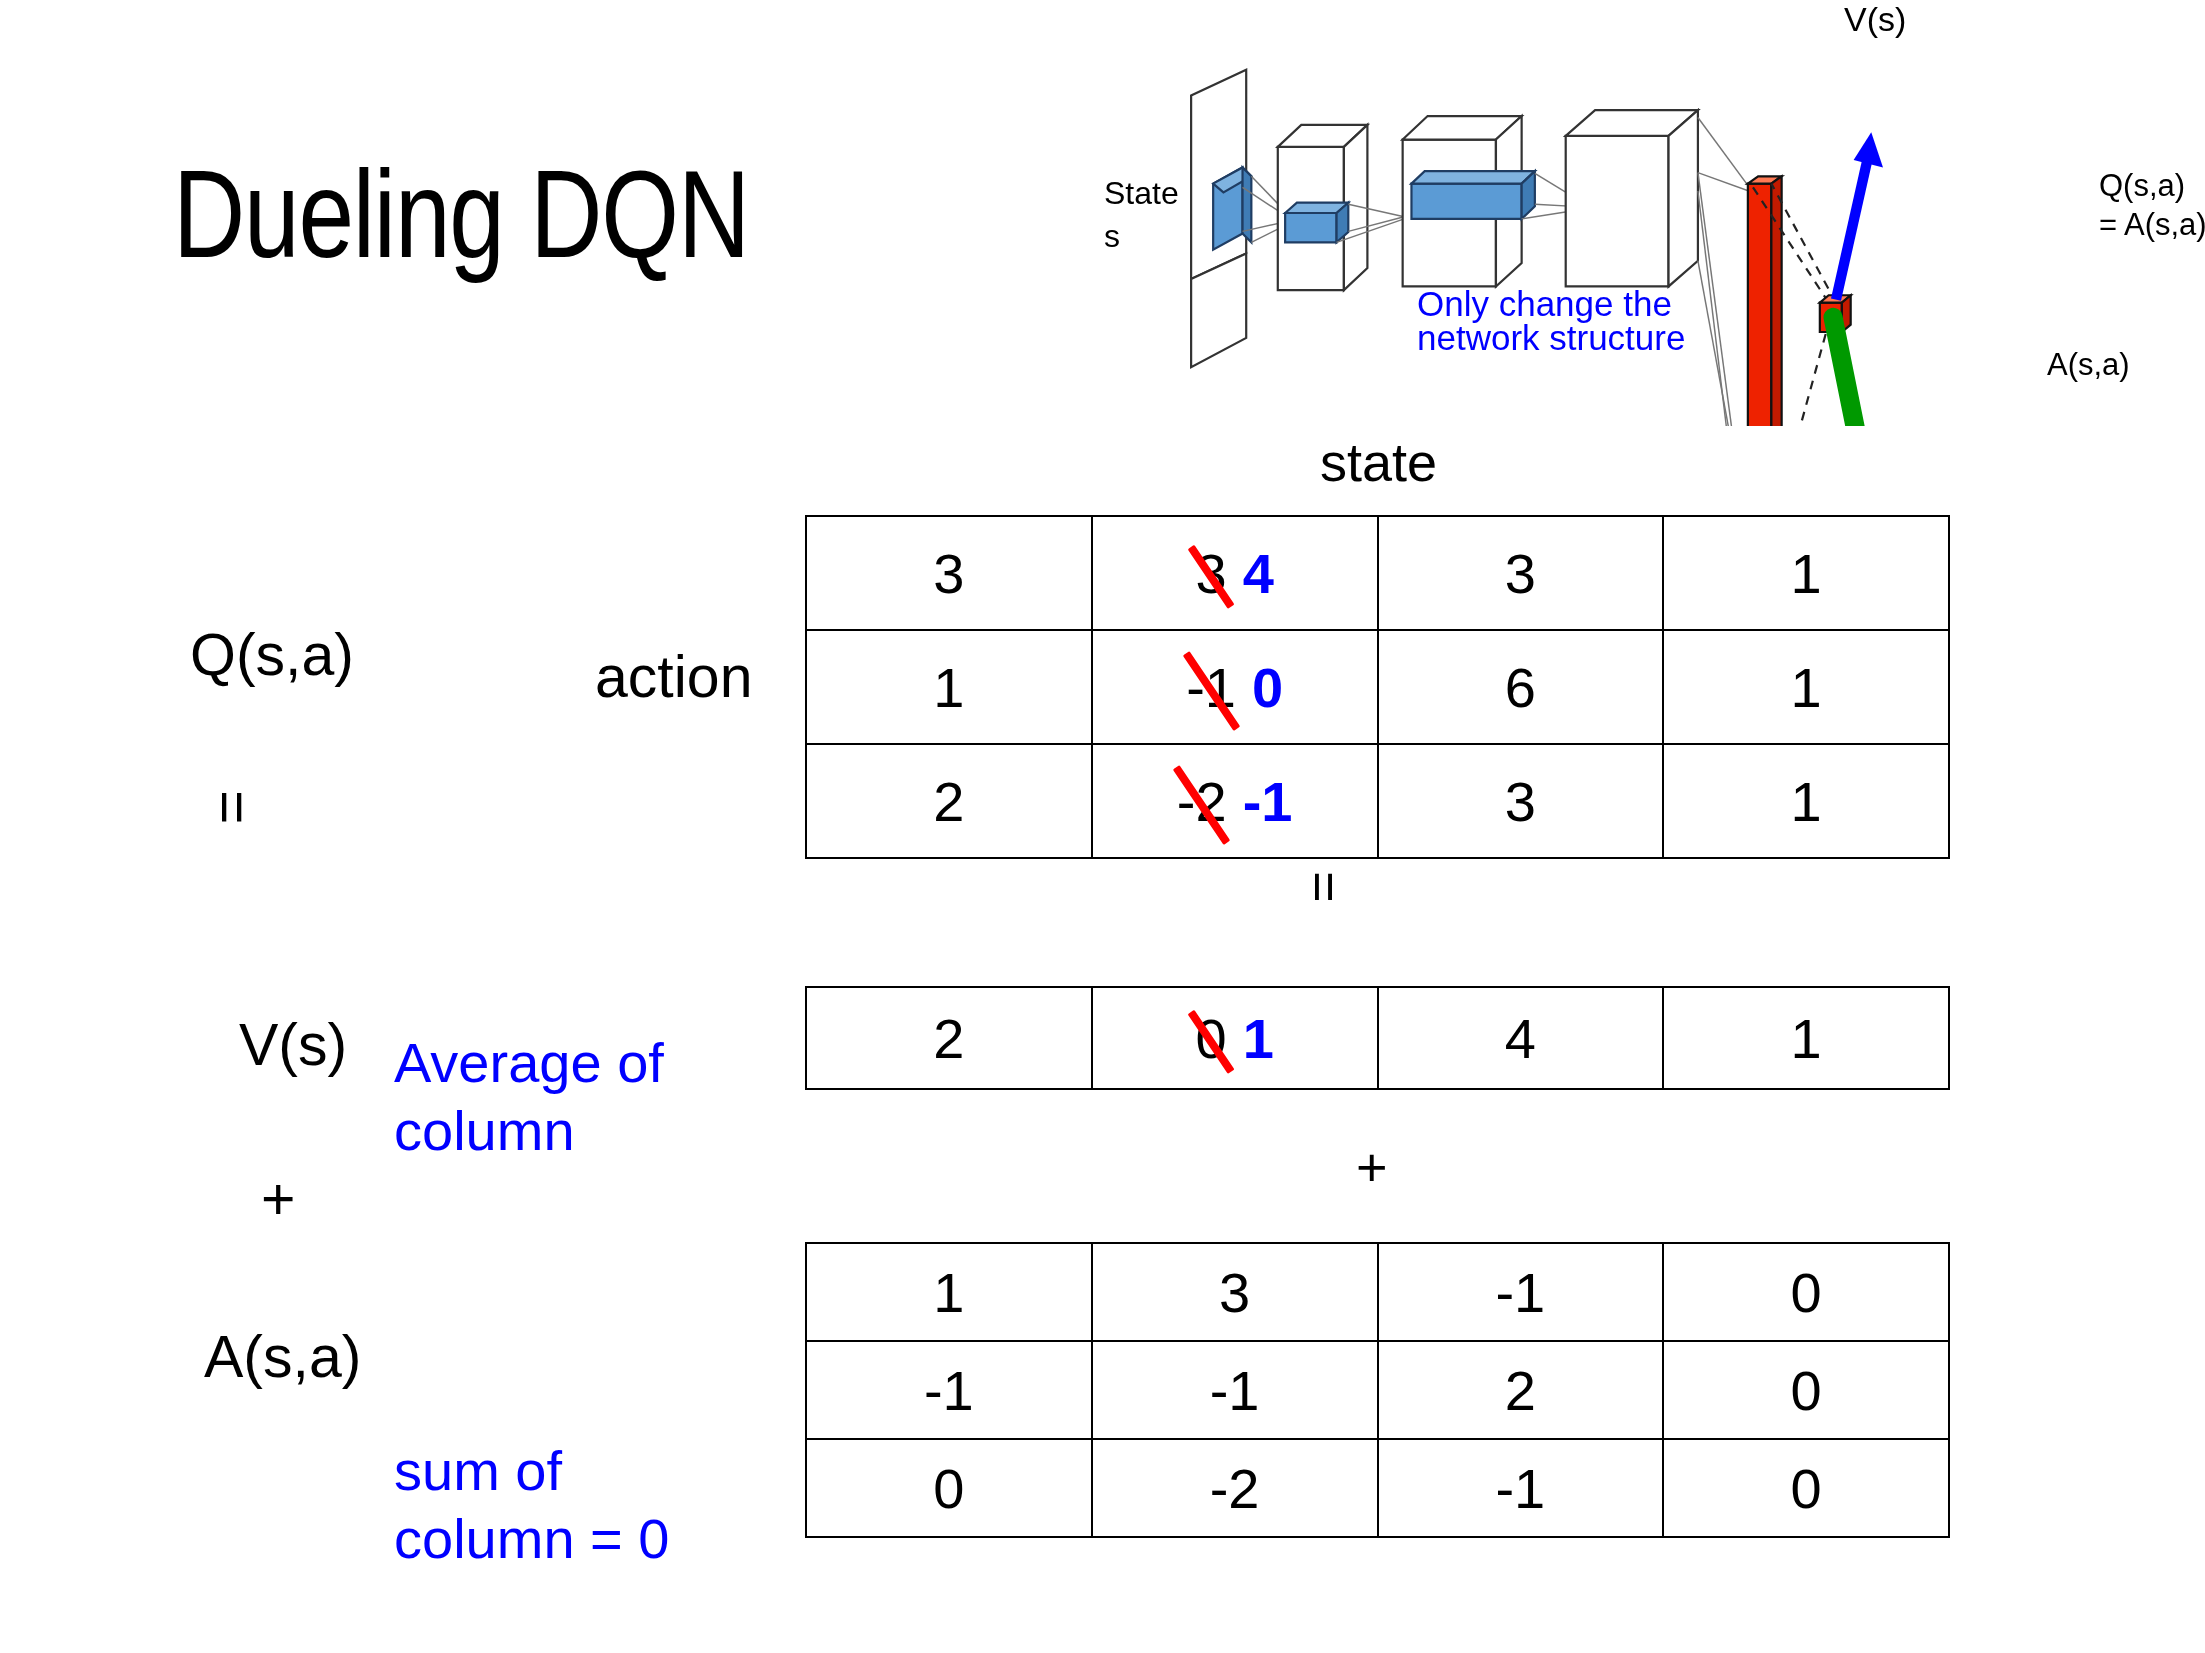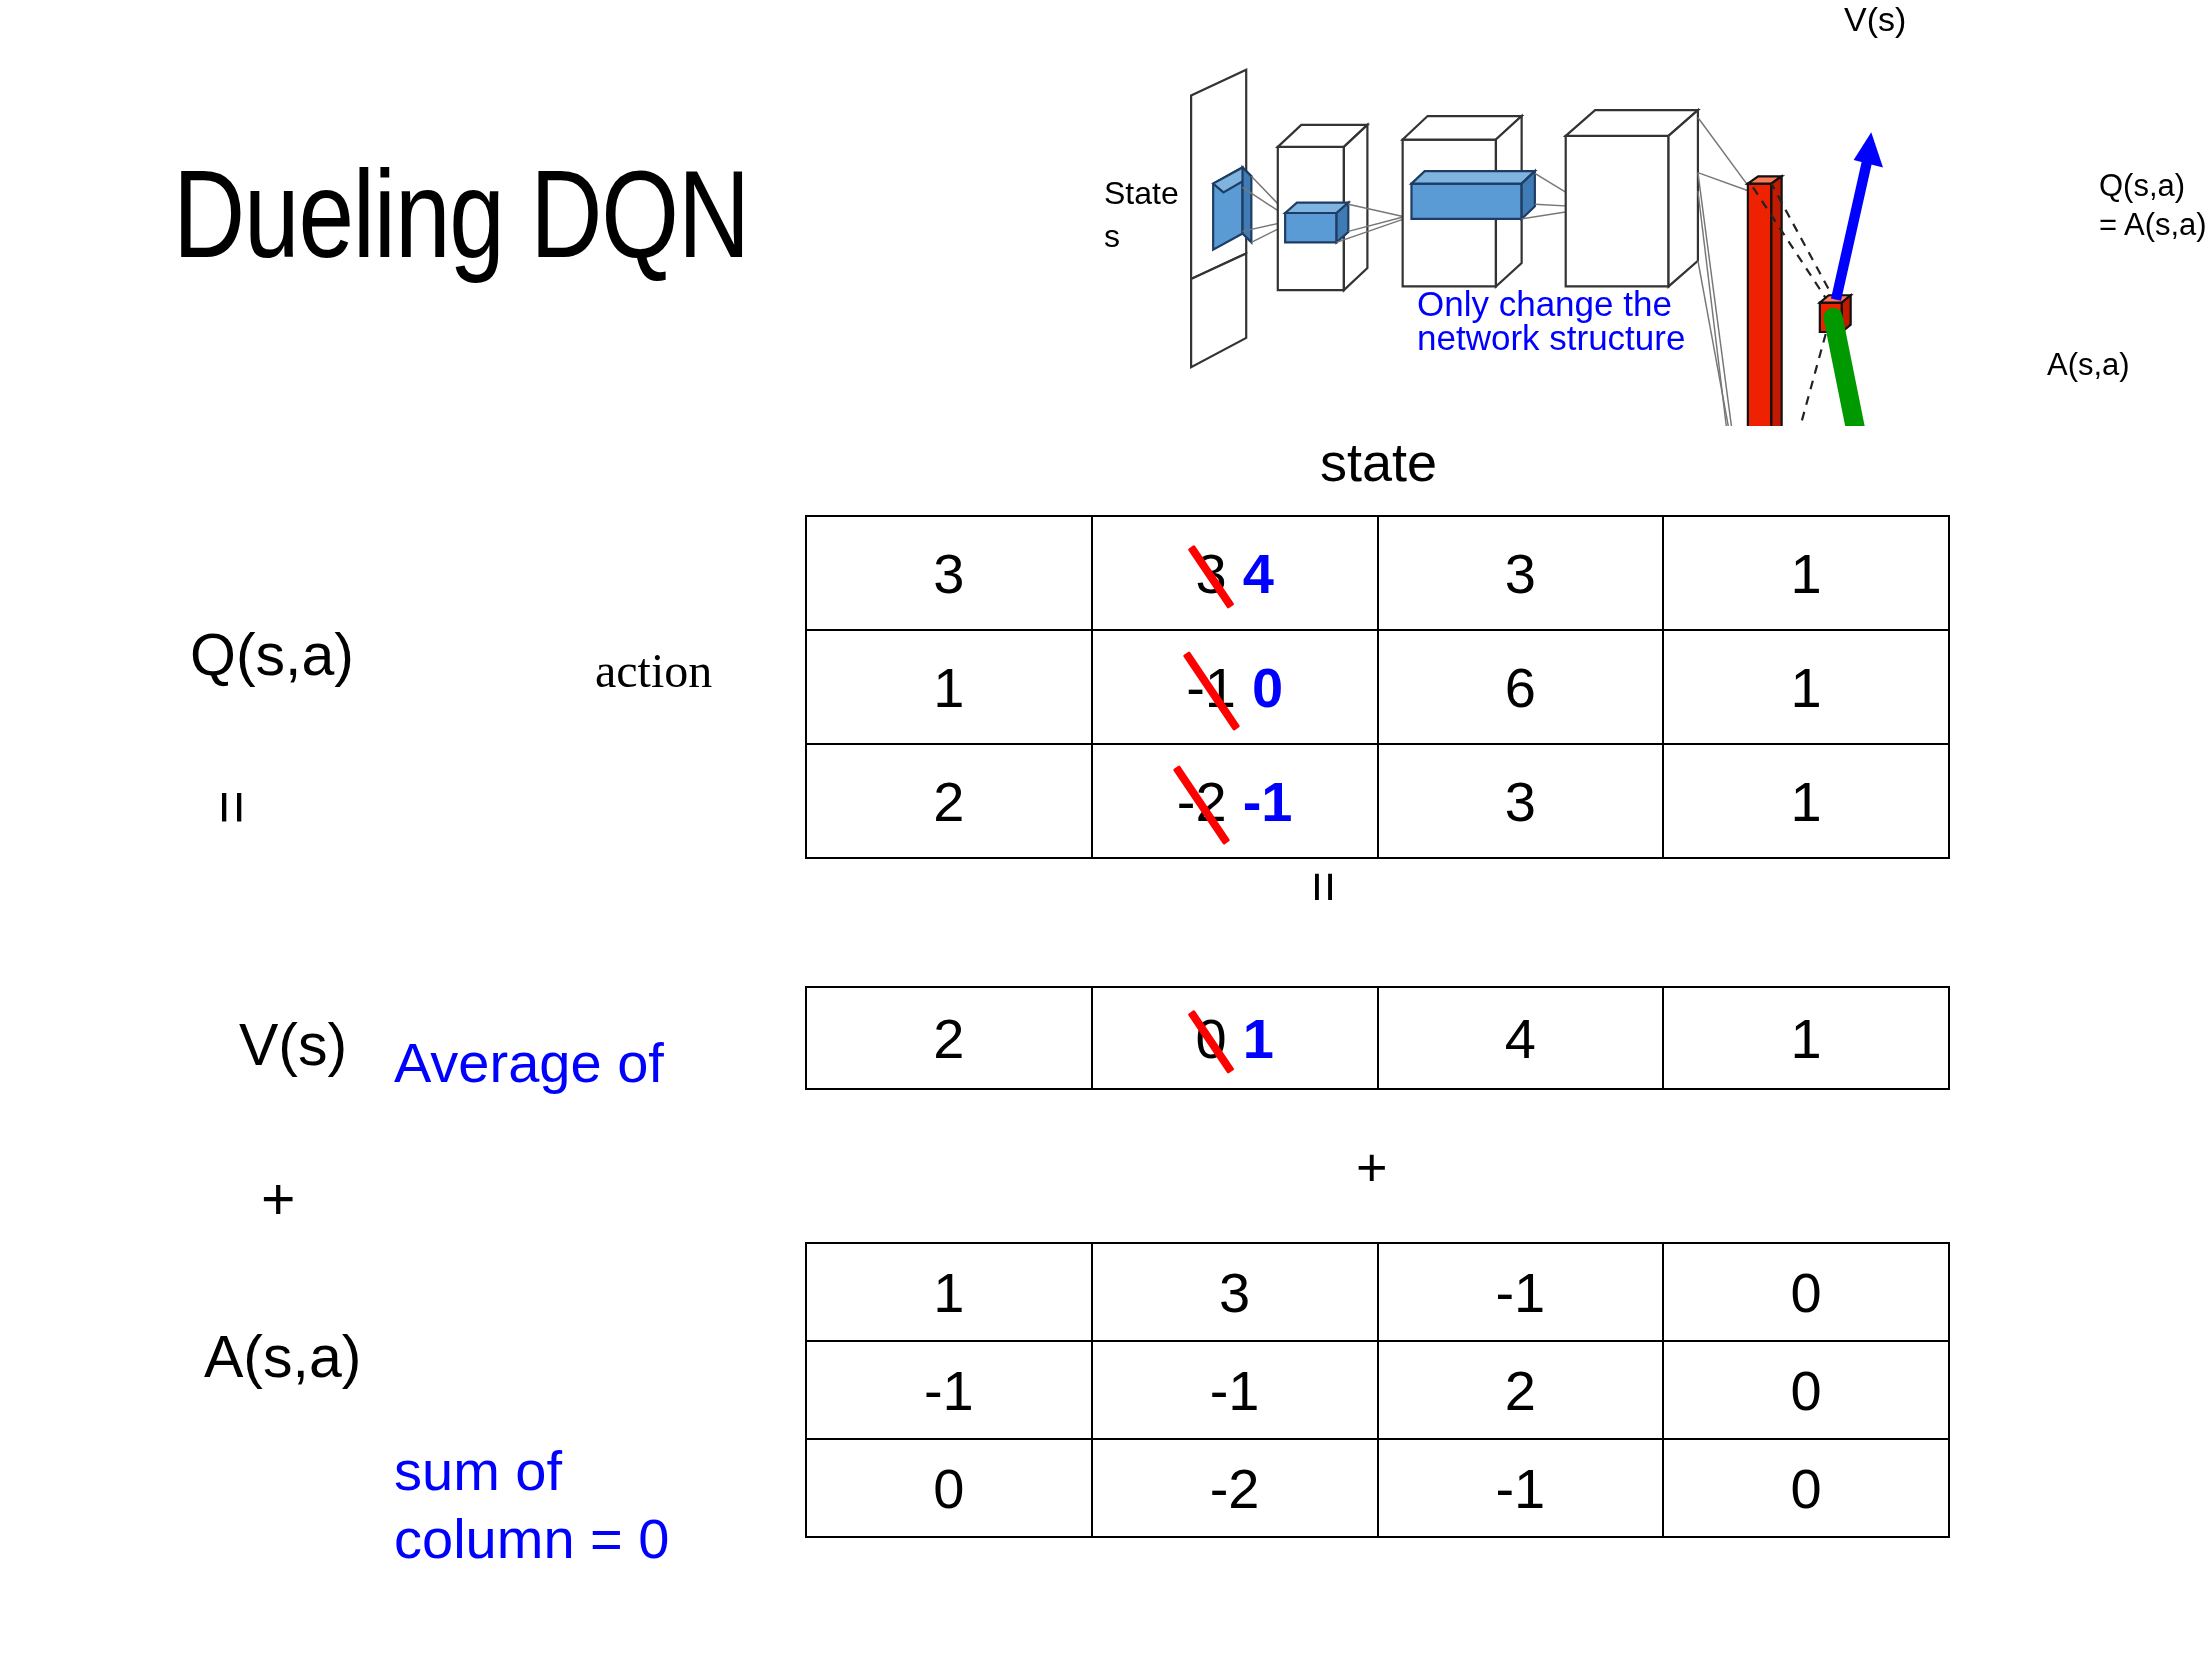--- a/index.html
+++ b/index.html
@@ -133,21 +133,21 @@
     font-weight: bold;
   }
 
   
   .side-label {
     position: absolute;
     white-space: nowrap;
     color: #000;
   }
   #label-q      { left: 190px; top: 621px;  font-size: 59px; }
-  #label-action { left: 595px; top: 643px;  font-size: 48px; font-family: Liberation Serif, serif; }
+  #label-action { left: 595px; top: 643px;  font-size: 59px; }
   #label-eq-1   { left: 266px; top: 790px; font-size: 59px;
                   transform: rotate(90deg); transform-origin: left top; }
   #label-v      { left: 239px; top: 1011px; font-size: 59px; }
   #label-plus-1 { left: 261px; top: 1165px; font-size: 59px; }
   #label-a      { left: 204px; top: 1323px; font-size: 59px; }
 
   .blue-note {
     position: absolute;
     color: #0000ff;
     white-space: nowrap;
@@ -432,20 +432,21 @@
 
 <div class="side-label" id="label-q">Q(s,a)</div>
 <div class="side-label" id="label-action">action</div>
 <div class="side-label" id="label-eq-1">=</div>
 <div class="side-label" id="label-v">V(s)</div>
 <div class="side-label" id="label-plus-1">+</div>
 <div class="side-label" id="label-a">A(s,a)</div>
 
 <div class="blue-note" id="note-average">
   <div>Average of</div>
+  <div>column</div>
 </div>
 
 <div class="blue-note" id="note-sum">
   <div>sum of</div>
   <div>column = 0</div>
 </div>
 
 <div id="op-equals">=</div>
 <div id="op-plus">+</div>
 

